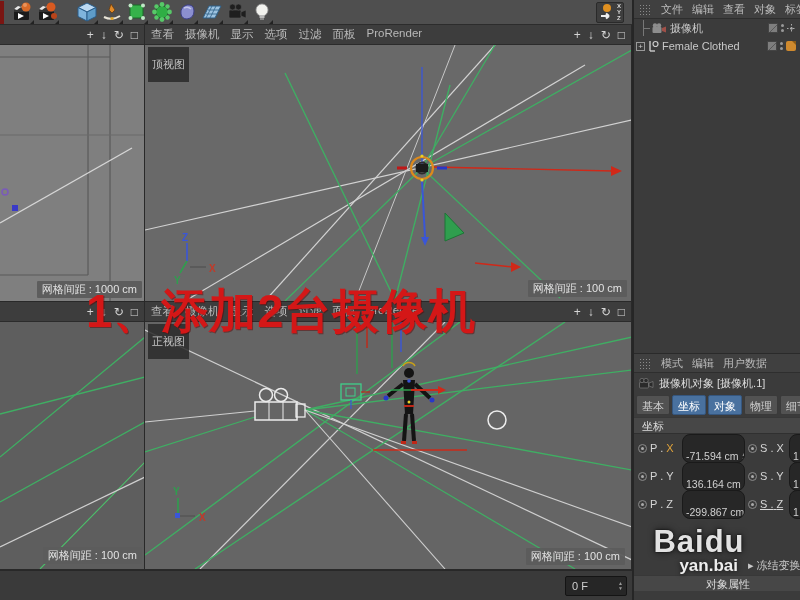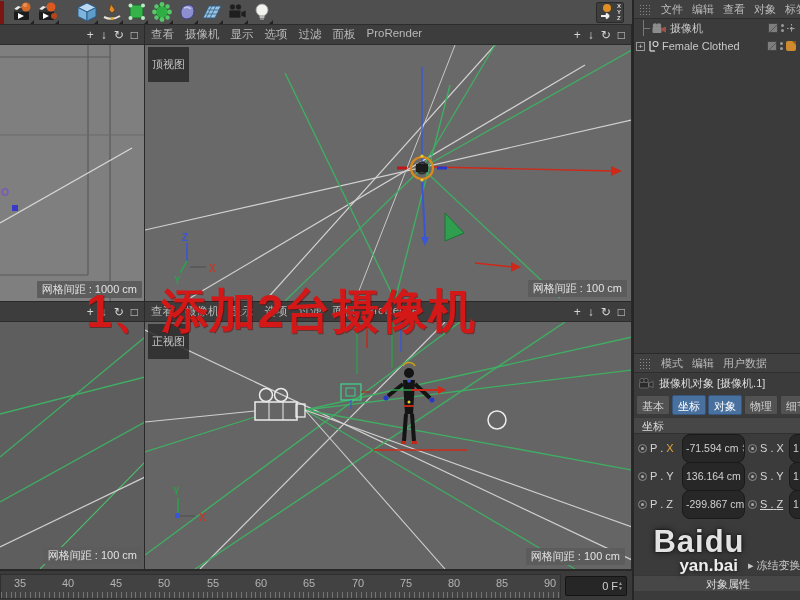--- a/index.html
+++ b/index.html
@@ -69,41 +69,41 @@
   .am-tab.active { background:#49719f; color:#fff; border-color:#35567e; }
   .am-section { height:17px; background:#474747; border-top:1px solid #383838;
     border-bottom:1px solid #303030; color:#ddd; font-size:11px; padding:1px 8px; }
   .coord-row { display:flex; align-items:center; height:28px; padding:0 2px 0 4px; gap:3px; }
   .radio { width:9px; height:9px; border-radius:50%; border:1.5px solid #8a8a8a;
     display:flex; align-items:center; justify-content:center; flex:0 0 auto; }
   .radio i { width:3px; height:3px; border-radius:50%; background:#aaa; }
   .clabel { font-size:11px; color:#d5d5d5; width:29px; white-space:nowrap; flex:0 0 auto; }
   .clabel .ax-orange { color:#e0a33a; }
   .cfield { background:#272727; border:1px solid #1a1a1a; border-radius:8px; height:29px;
-    display:flex; align-items:center; overflow:hidden; }
+    display:flex; align-items:flex-end; overflow:hidden; }
   .cfield .val { font-size:10.5px; color:#d0d0d0; padding:0 3px; white-space:nowrap; flex:1; }
   .cfield .step { display:flex; flex-direction:column; font-size:5px; color:#999;
     line-height:5px; padding-right:2px; }
   .pfield { width:63px; flex:0 0 auto; }
   .sfield { width:30px; flex:0 0 auto; }
   .freeze-row { position:absolute; left:84px; top:558px; font-size:11px; color:#c9c9c9; white-space:nowrap;margin-left:30px; }
   .props-header { position:absolute; left:0; top:575px; width:168px; height:16px; background:#474747;
     border-top:1px solid #383838; color:#ddd; font-size:11px; padding:1px 0 0 72px; }
 
   
   #timeline { position:absolute; left:0; top:570px; width:632px; height:30px;
     background:#3a3a3a; border-top:1px solid #282828; }
   #ruler { position:absolute; left:0; top:3px; width:561px; height:25px; background:#424242;
     border:1px solid #2f2f2f; }
   #ruler .num { position:absolute; top:2px; width:30px; text-align:center;
     font-size:11px; color:#b3b3b3; }
   #ruler .ticks { position:absolute; left:0; bottom:0; width:100%; height:6px;
     background:repeating-linear-gradient(90deg,#8a8a8a 0 1px,transparent 1px 4.8px); opacity:.7; }
   #frame-field { position:absolute; left:565px; top:5px; width:62px; height:20px;
-    background:#262626; border:1px solid #141414; border-radius:2px; display:flex; align-items:center;text-align:right; }
+    background:#262626; border:1px solid #141414; border-radius:2px; display:flex; align-items:center; }
   #frame-field .val { flex:1; color:#cfcfcf; font-size:11px; padding-left:6px; }
   #frame-field .step { display:flex; flex-direction:column; font-size:5px; color:#999; line-height:5px; padding-right:3px; }
 
   
   #annotation { position:absolute; left:86px; top:280px; z-index:60; font-size:47px;
     font-weight:bold; color:#d41717; white-space:nowrap; letter-spacing:1px;
     text-shadow:1px 1px 0 rgba(90,0,0,.45);text-align:right; }
   #watermark { position:absolute; left:594px; top:524px; width:210px; z-index:70; text-align:center; }
   #watermark .brand { font-size:31px; font-weight:bold; color:rgba(245,245,245,.92);
     letter-spacing:1px; text-shadow:0 0 7px rgba(0,0,0,.75), 0 0 2px rgba(0,0,0,.9); }
@@ -531,35 +531,20 @@
       </div>
     </div>
 
     <div class="freeze-row">
       <span>▸</span> <span>冻结变换</span>
     </div>
     <div class="props-header">对象属性</div>
   </div>
 
   <div id="timeline">
-    <div id="ruler">
-      <span class="num" style="left:4px;">35</span>
-      <span class="num" style="left:52px;">40</span>
-      <span class="num" style="left:100px;">45</span>
-      <span class="num" style="left:148px;">50</span>
-      <span class="num" style="left:197px;">55</span>
-      <span class="num" style="left:245px;">60</span>
-      <span class="num" style="left:293px;">65</span>
-      <span class="num" style="left:342px;">70</span>
-      <span class="num" style="left:390px;">75</span>
-      <span class="num" style="left:438px;">80</span>
-      <span class="num" style="left:486px;">85</span>
-      <span class="num" style="left:534px;">90</span>
-      <span class="ticks"></span>
-    </div>
     <div id="frame-field">
       <span class="val">0 F</span>
       <span class="step">
           <span>▲</span>
           <span>▼</span>
         </span>
     </div>
   </div>
 
   <div id="annotation">1、添加2台摄像机</div>

